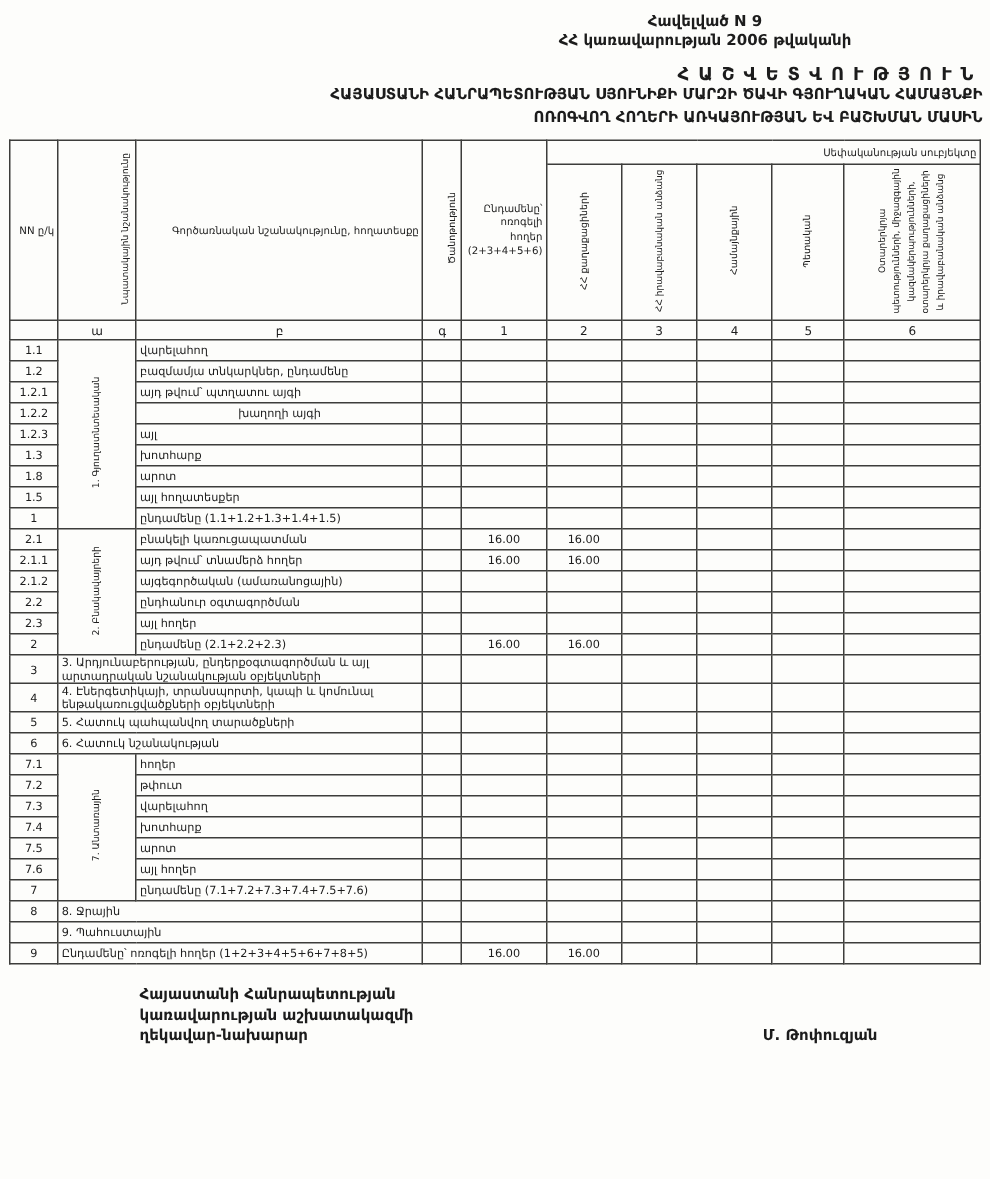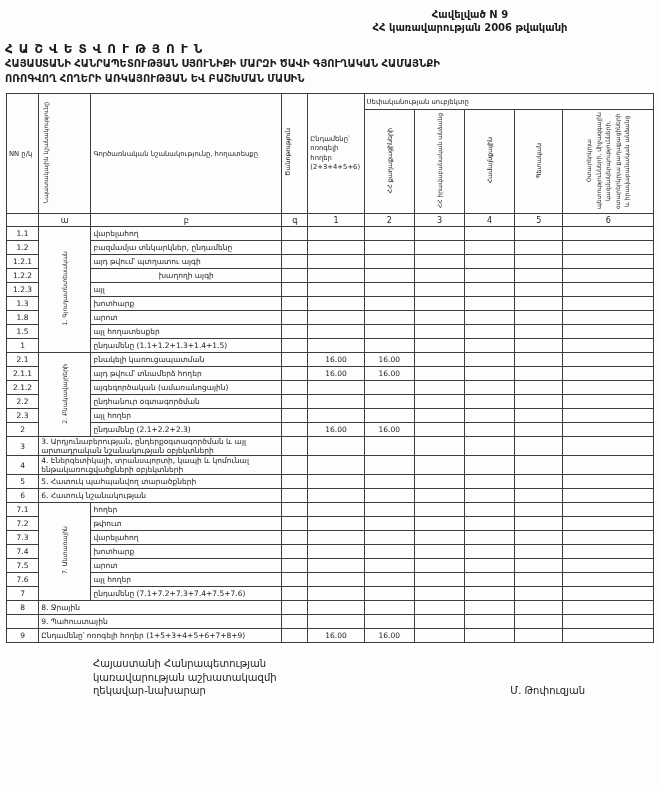--- a/index.html
+++ b/index.html
@@ -3,49 +3,49 @@
 <meta charset="utf-8">
 <style>
   * { box-sizing: border-box; }
   html,body { margin:0; padding:0; background:#ffffff; }
   .page {
     width:660px; height:786px; padding:8px 5px 0 5px;
     font-family:"DejaVu Sans", sans-serif; color:#1c1c1c; background:#fdfdfb;
     position:relative;
   }
   .annex { width:370px; margin-left:280px; text-align:center; font-size:10px; font-weight:700; line-height:1.3; }
-  .titles { text-align:left; margin-top:8px; }
+  .titles { text-align:right; margin-top:8px; }
   .title { font-size:12px; font-weight:700; letter-spacing:6px; }
   .subtitle { font-size:10px; font-weight:700; margin-top:2px; line-height:1.25; }
 
   table.t { border-collapse:collapse; margin:8px auto 0 auto; table-layout:fixed; width:648px; }
   .t th, .t td { border:1px solid #3d3d3b; padding:0 2px; font-weight:normal; overflow:hidden; vertical-align:middle; }
   .t td { height:14px; font-size:7.5px; }
   .t th { font-size:6.8px; }
-  .hA th { height:16px; text-align:left; }
+  .hA th { height:16px; text-align:right; }
   .hB th { height:104px; text-align:center; }
   .hC td { height:13px; text-align:center; font-size:8px; }
   .vert { writing-mode:vertical-rl; transform:rotate(180deg); white-space:nowrap; font-size:6.3px; display:inline-block; }
   .vwrap { writing-mode:vertical-rl; transform:rotate(180deg); white-space:normal; display:inline-block; font-size:6px; line-height:1.6; }
   .mh116 { max-height:116px; }
   .mh98  { max-height:98px; }
   .mh120 { max-height:120px; font-size:6.2px; }
   .mh80  { max-height:80px;  font-size:6.2px; }
   .mh92  { max-height:92px;  font-size:6.2px; }
   .nnh { text-align:center; font-size:7px; }
   .fnh { text-align:center; font-size:7.5px; }
   .c1h { text-align:center; font-size:6.5px; line-height:1.35;margin-left:16px; }
   .grp-h { text-align:center; font-size:7px; }
   .gv { text-align:center; }
   .nn { text-align:center; }
   .fn { text-align:left; padding-left:6px; }
   .m  { padding-left:4px; }
   .v  { text-align:center; }
 
-  .footer { display:flex; align-items:flex-end; margin-top:14px; padding-left:88px; padding-right:70px; font-size:10px; font-weight:400; line-height:1.35; }
+  .footer { display:flex; align-items:flex-end; margin-top:14px; padding-left:88px; padding-right:70px; font-size:10px; font-weight:700; line-height:1.35; }
   .sign { margin-left:auto; }
 </style>
 </head>
 <body>
 
 <div class="page">
 
   <div class="annex">
     <div>Հավելված N 9</div>
     <div>ՀՀ կառավարության 2006 թվականի</div>
@@ -411,21 +411,21 @@
         <td class="v"></td>
           <td class="v"></td>
           <td class="v"></td>
           <td class="v"></td>
           <td class="v"></td>
           <td class="v"></td>
           <td class="v"></td>
       </tr>
       <tr>
         <td class="nn">9</td>
-        <td class="fn m" colspan="2">Ընդամենը՝ ոռոգելի հողեր (1+5+3+4+5+6+7+8+9)</td>
+        <td class="fn m" colspan="2">Ընդամենը՝ ոռոգելի հողեր (1+2+3+4+5+6+7+8+5)</td>
         <td class="v"></td>
           <td class="v">16.00</td>
           <td class="v">16.00</td>
           <td class="v"></td>
           <td class="v"></td>
           <td class="v"></td>
           <td class="v"></td>
       </tr>
 
     </tbody>

